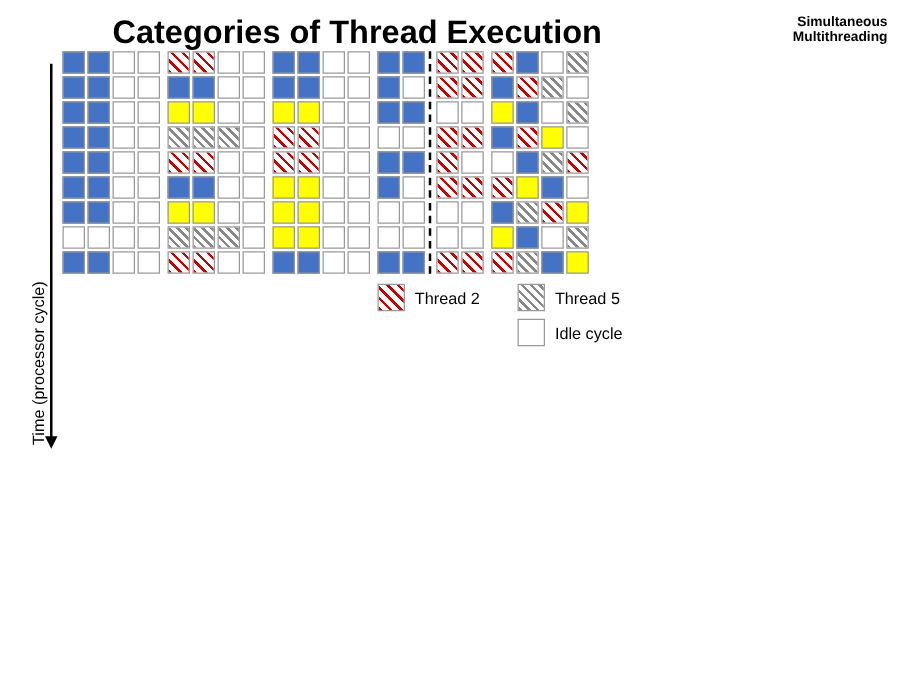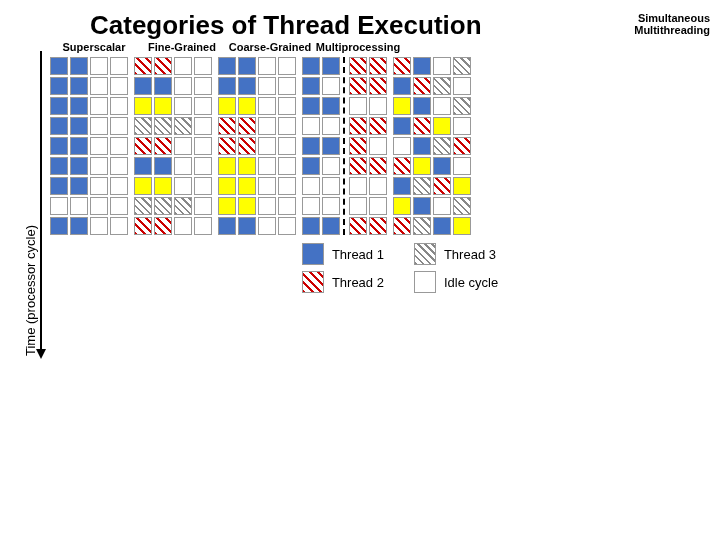--- a/index.html
+++ b/index.html
@@ -190,27 +190,20 @@
 
   <div id="content-area">
 
     <div id="y-axis-label">
       <div id="y-axis-arrow"></div>
       <div id="y-axis-text">Time (processor cycle)</div>
     </div>
 
     <div id="grids-area">
 
-      <div id="col-headers">
-        <div class="col-header" style="width:88px;">Superscalar</div>
-        <div class="col-header" style="width:88px;">Fine-Grained</div>
-        <div class="col-header" style="width:88px;">Coarse-Grained</div>
-        <div class="col-header" style="width:88px;">Multiprocessing</div>
-        <div class="col-header" style="width:88px;"></div>
-      </div>
 
       <div id="grids-row">
 
         <div class="grid-group">
 
           <div class="grid-row">
             <div class="cell cell-blue"></div>
             <div class="cell cell-blue"></div>
             <div class="cell cell-white"></div>
             <div class="cell cell-white"></div>
@@ -519,35 +512,31 @@
             <div class="cell cell-blue"></div>
             <div class="cell cell-yellow"></div>
           </div>
         </div>
 
       </div>
 
       <div id="legend-area">
 
         <div class="legend-column">
-          <div class="legend-item">
-            <div class="legend-swatch cell-blue"></div>
-            <span class="legend-label">Thread 1</span>
-          </div>
           <div class="legend-item">
             <div class="legend-swatch cell-red-hatch"></div>
             <span class="legend-label">Thread 2</span>
           </div>
         </div>
 
 
         <div class="legend-column">
           <div class="legend-item">
             <div class="legend-swatch cell-gray-hatch"></div>
-            <span class="legend-label">Thread 3</span>
+            <span class="legend-label">Thread 5</span>
           </div>
           <div class="legend-item">
             <div class="legend-swatch cell-white" style="border:1px solid #999;"></div>
             <span class="legend-label">Idle cycle</span>
           </div>
         </div>
       </div>
 
     </div>
   </div>

